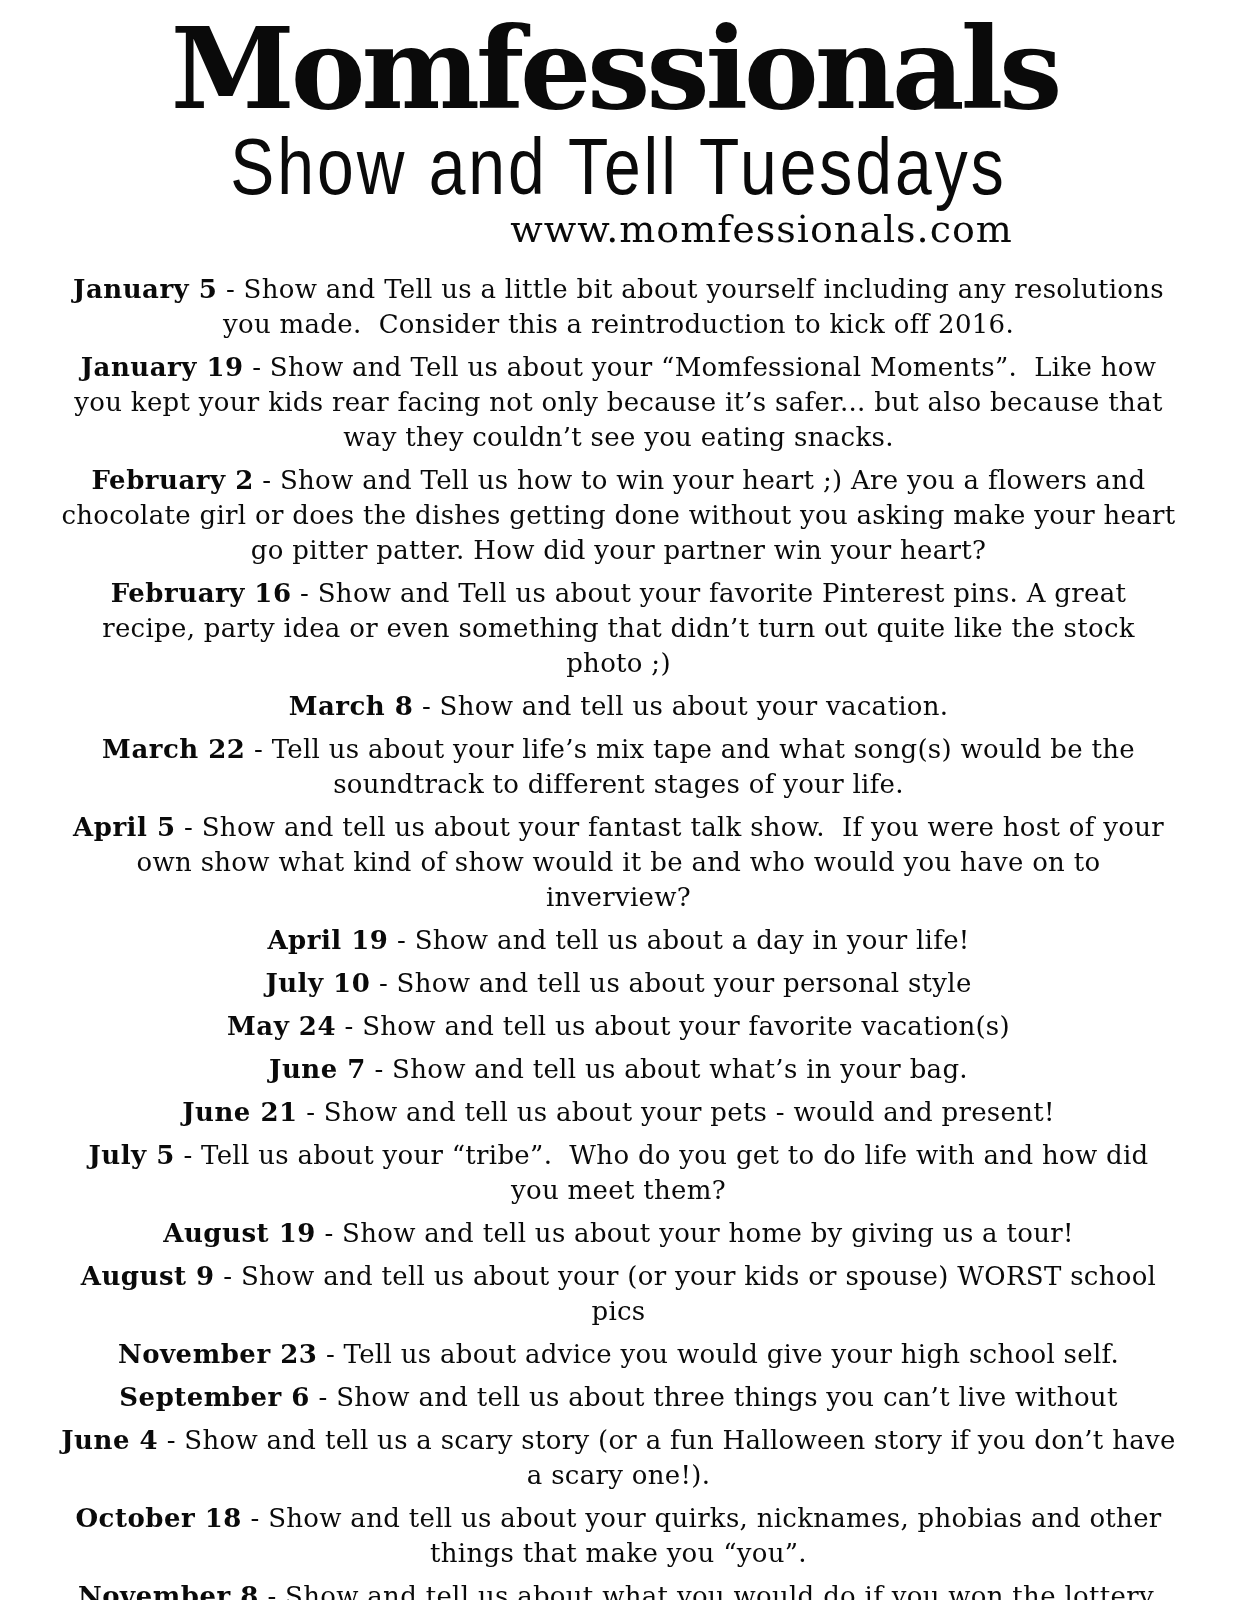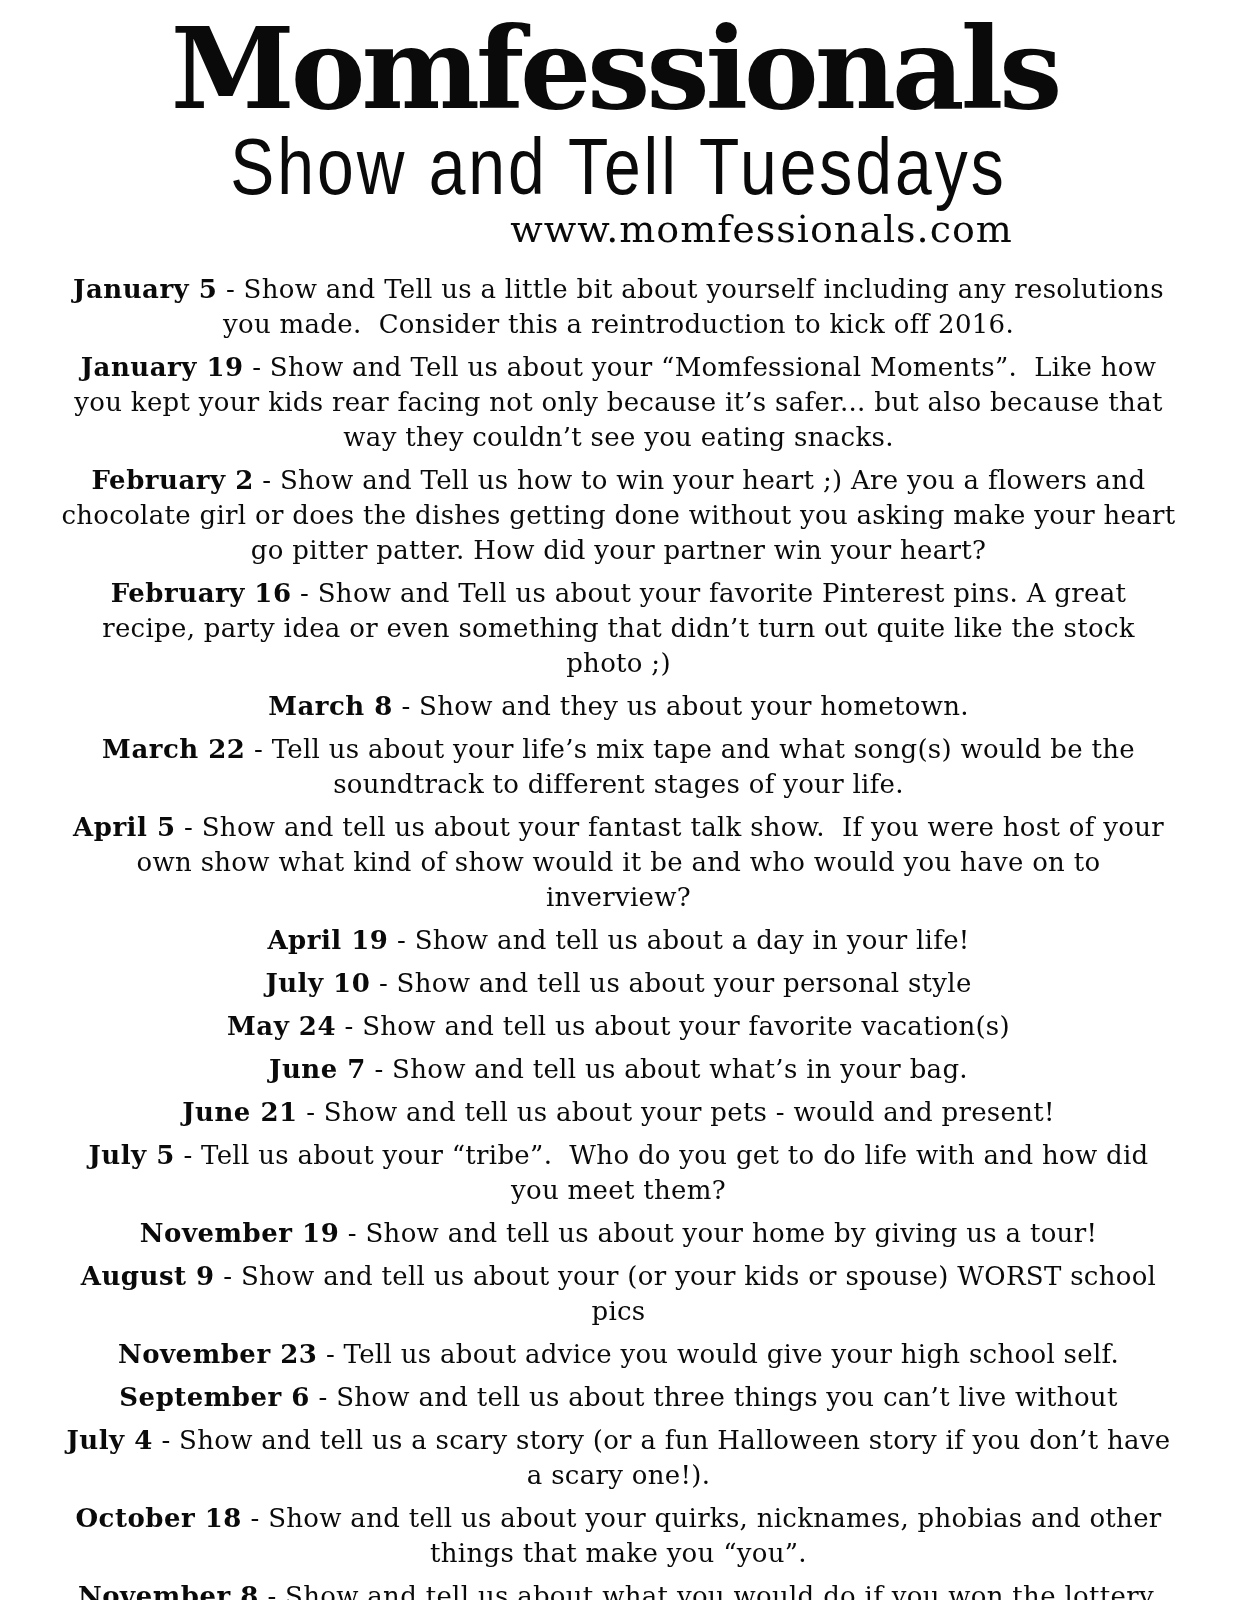--- a/index.html
+++ b/index.html
@@ -76,30 +76,30 @@
   <header>
     <h1 class="title">Momfessionals</h1>
     <div class="subtitle">Show and Tell Tuesdays</div>
     <div class="url">www.momfessionals.com</div>
   </header>
   <main class="entries">
       <p class="entry"><strong>January 5</strong> - <span>Show and Tell us a little bit about yourself including any resolutions you made.  Consider this a reintroduction to kick off 2016.</span></p>
       <p class="entry"><strong>January 19</strong> - <span>Show and Tell us about your “Momfessional Moments”.  Like how you kept your kids rear facing not only because it’s safer... but also because that way they couldn’t see you eating snacks.</span></p>
       <p class="entry"><strong>February 2</strong> - <span>Show and Tell us how to win your heart ;) Are you a flowers and chocolate girl or does the dishes getting done without you asking make your heart go pitter patter. How did your partner win your heart?</span></p>
       <p class="entry"><strong>February 16</strong> - <span>Show and Tell us about your favorite Pinterest pins. A great recipe, party idea or even something that didn’t turn out quite like the stock photo ;)</span></p>
-      <p class="entry"><strong>March 8</strong> - <span>Show and they us about your hometown.</span></p>
+      <p class="entry"><strong>March 8</strong> - <span>Show and tell us about your vacation.</span></p>
       <p class="entry"><strong>March 22</strong> - <span>Tell us about your life’s mix tape and what song(s) would be the soundtrack to different stages of your life.</span></p>
       <p class="entry"><strong>April 5</strong> - <span>Show and tell us about your fantast talk show.  If you were host of your own show what kind of show would it be and who would you have on to inverview?</span></p>
       <p class="entry"><strong>April 19</strong> - <span>Show and tell us about a day in your life!</span></p>
       <p class="entry"><strong>July 10</strong> - <span>Show and tell us about your personal style</span></p>
       <p class="entry"><strong>May 24</strong> - <span>Show and tell us about your favorite vacation(s)</span></p>
       <p class="entry"><strong>June 7</strong> - <span>Show and tell us about what’s in your bag.</span></p>
       <p class="entry"><strong>June 21</strong> - <span>Show and tell us about your pets - would and present!</span></p>
       <p class="entry"><strong>July 5</strong> - <span>Tell us about your “tribe”.  Who do you get to do life with and how did you meet them?</span></p>
-      <p class="entry"><strong>November 19</strong> - <span>Show and tell us about your home by giving us a tour!</span></p>
+      <p class="entry"><strong>August 19</strong> - <span>Show and tell us about your home by giving us a tour!</span></p>
       <p class="entry"><strong>August 9</strong> - <span>Show and tell us about your (or your kids or spouse) WORST school pics</span></p>
       <p class="entry"><strong>November 23</strong> - <span>Tell us about advice you would give your high school self.</span></p>
       <p class="entry"><strong>September 6</strong> - <span>Show and tell us about three things you can’t live without</span></p>
-      <p class="entry"><strong>July 4</strong> - <span>Show and tell us a scary story (or a fun Halloween story if you don’t have a scary one!).</span></p>
+      <p class="entry"><strong>June 4</strong> - <span>Show and tell us a scary story (or a fun Halloween story if you don’t have a scary one!).</span></p>
       <p class="entry"><strong>October 18</strong> - <span>Show and tell us about your quirks, nicknames, phobias and other things that make you “you”.</span></p>
       <p class="entry"><strong>November 8</strong> - <span>Show and tell us about what you would do if you won the lottery.</span></p>
     </main>
 </div>
 
 </body></html>

